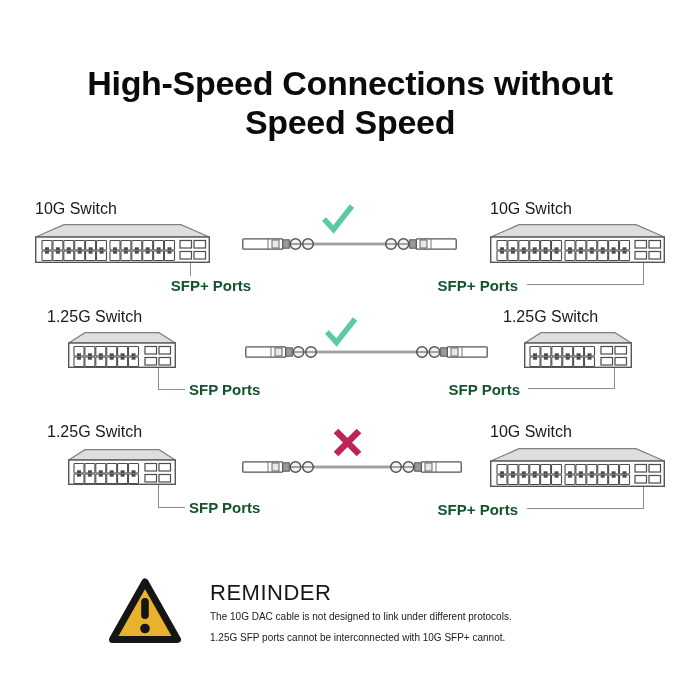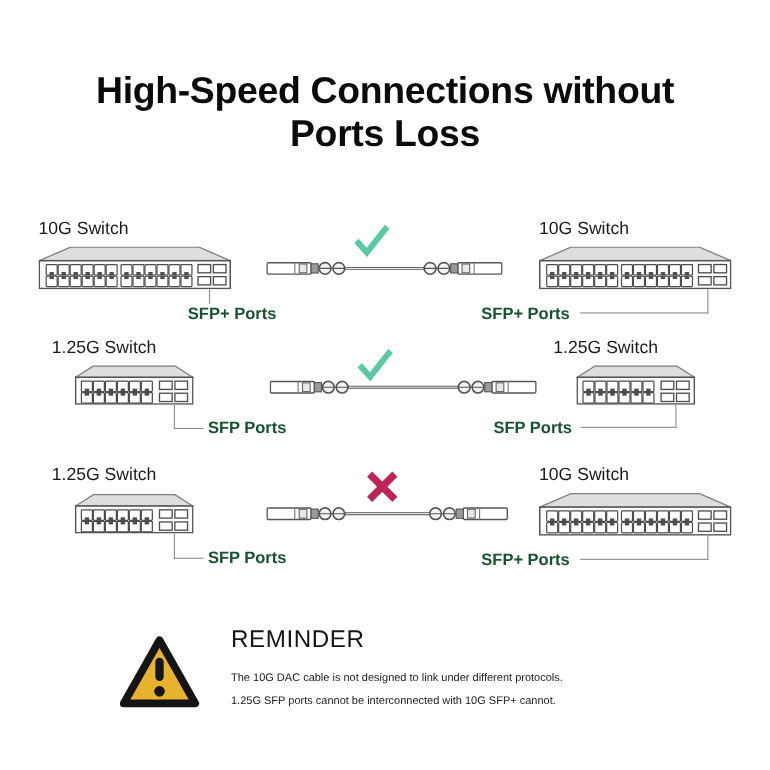--- a/index.html
+++ b/index.html
@@ -17,21 +17,21 @@
   .rem-line{font-size:10px;font-weight:500;color:#202020;}
   svg{display:block;}
 </style>
 </head>
 <body>
 
 <div class="canvas">
 
   <div class="abs title">
     <div>High-Speed Connections without</div>
-    <div>Ports Loss</div>
+    <div>Speed Speed</div>
   </div>
 
   <div>
     <div class="abs sw-label" style="left:35px;top:200px;width:175px">10G Switch</div>
     <div class="abs" style="left:35px;top:224px">
         <svg width="175" height="39" viewBox="0 0 175 39">
           <polygon points="29,0.7 146,0.7 174.3,13 0.7,13" fill="#dedede" stroke="#808080" stroke-width="1.2"></polygon>
           <rect x="0.7" y="13" width="173.6" height="25.3" fill="#fdfdfd" stroke="#555" stroke-width="1.4"></rect>
           <rect x="7" y="16.5" width="10" height="9.5" rx="0.8" fill="#fff" stroke="#4d4d4d" stroke-width="1.1"></rect>
           <rect x="10" y="23.3" width="4" height="2.7" fill="#4d4d4d"></rect>
@@ -424,18 +424,18 @@
   </div>
 
   <div>
     <div class="abs" style="left:108px;top:577px">
         <svg width="74" height="70" viewBox="0 0 74 70">
           <polygon points="37,5 69.5,62.5 4.5,62.5" fill="#E9B22E" stroke="#151515" stroke-width="7" stroke-linejoin="round"></polygon>
           <rect x="33.2" y="21" width="7.6" height="21" rx="3.8" fill="#151515"></rect>
           <circle cx="37" cy="51.5" r="4.8" fill="#151515"></circle>
         </svg>
       </div>
-    <div class="abs rem-heading" style="left:210px;top:568px">REMINDER</div>
+    <div class="abs rem-heading" style="left:210px;top:580px">REMINDER</div>
     <div class="abs rem-line" style="left:210px;top:611px">The 10G DAC cable is not designed to link under different protocols.</div>
     <div class="abs rem-line" style="left:210px;top:632px">1.25G SFP ports cannot be interconnected with 10G SFP+ cannot.</div>
   </div>
 
 </div>
 
 </body></html>

